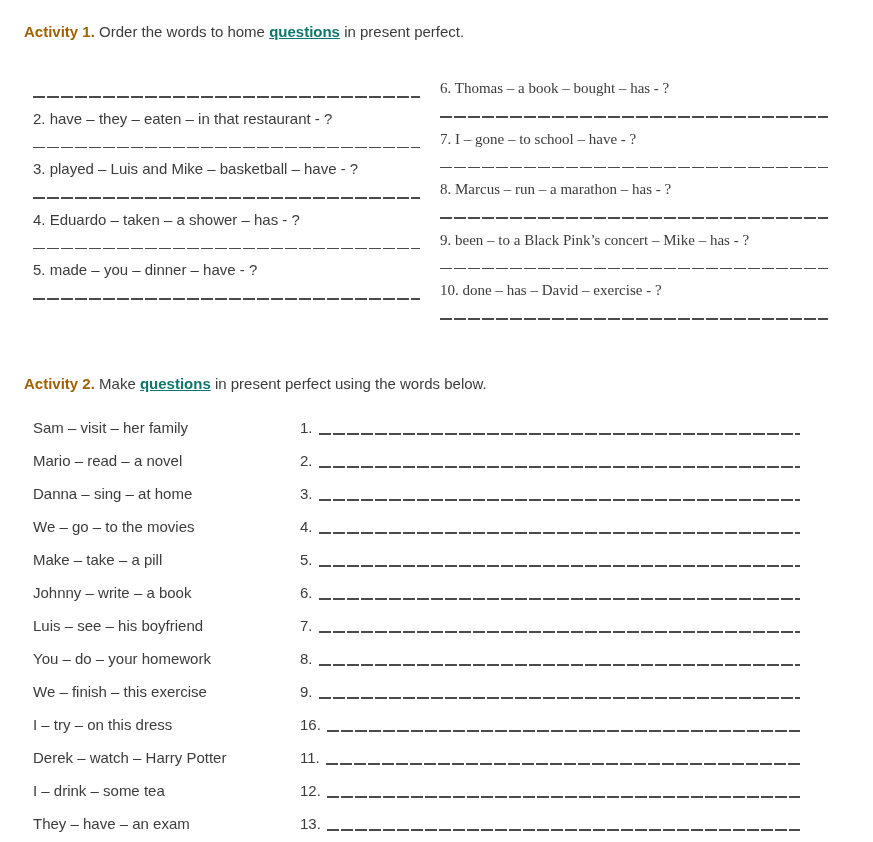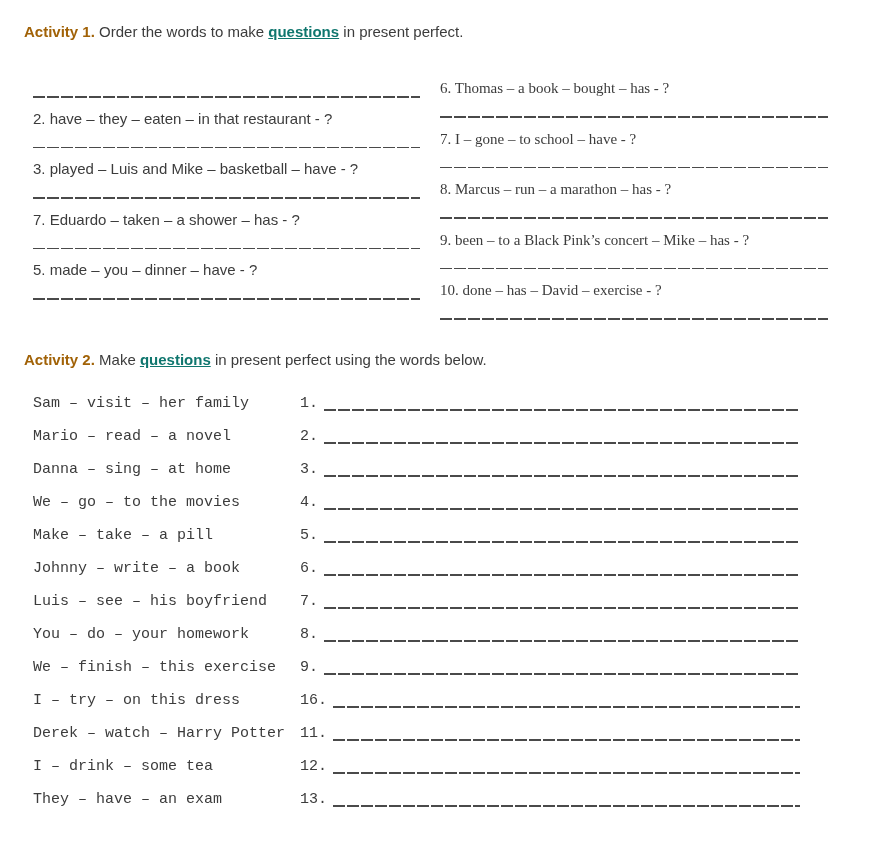--- a/index.html
+++ b/index.html
@@ -46,31 +46,30 @@
   .q-text {
     line-height: 20px;
     white-space: nowrap;
   }
   .blank {
     height: 1.6px;
     margin-top: 18px;
     background: repeating-linear-gradient(90deg, #4a4a4a 0 12px, rgba(0,0,0,0) 12px 14px);
   }
   
-  .a2 { margin-top: 19px; }
+  .a2 { margin-top: 43px; }
   .a2-rows {
     margin: 24px 0 0 9px;
     width: 767px;
   }
   .a2-row {
     display: flex;
     align-items: flex-end;
     line-height: 20px;
     margin-bottom: 13px;
-    font-family: Liberation Mono, monospace;
   }
   .a2-prompt {
     flex: none;
     width: 267px;
     white-space: nowrap;
   }
   .a2-num {
     flex: none;
     padding-right: 6px;
   }
@@ -82,38 +81,38 @@
     background: repeating-linear-gradient(90deg, #4a4a4a 0 12px, rgba(0,0,0,0) 12px 14px);
   }
 </style>
 </head>
 <body>
 
 <div class="page">
 
   <div class="a1-section">
     <div class="heading">
-      <span class="label">Activity 1.</span><span> Order the words to make </span><span class="kw">questions</span><span> in present perfect.</span>
+      <span class="label">Activity 1.</span><span> Order the words to home </span><span class="kw">questions</span><span> in present perfect.</span>
     </div>
 
     <div class="a1-cols">
       <div class="a1-col">
         <div class="q-block">
           <div class="blank"></div>
         </div>
         <div class="q-block">
           <div class="q-text">2. have – they – eaten – in that restaurant - ?</div>
           <div class="blank"></div>
         </div>
         <div class="q-block">
           <div class="q-text">3. played – Luis and Mike – basketball – have - ?</div>
           <div class="blank"></div>
         </div>
         <div class="q-block">
-          <div class="q-text">7. Eduardo – taken – a shower – has - ?</div>
+          <div class="q-text">4. Eduardo – taken – a shower – has - ?</div>
           <div class="blank"></div>
         </div>
         <div class="q-block">
           <div class="q-text">5. made – you – dinner – have - ?</div>
           <div class="blank"></div>
         </div>
       </div>
 
       <div class="a1-col right">
         <div class="q-block">

